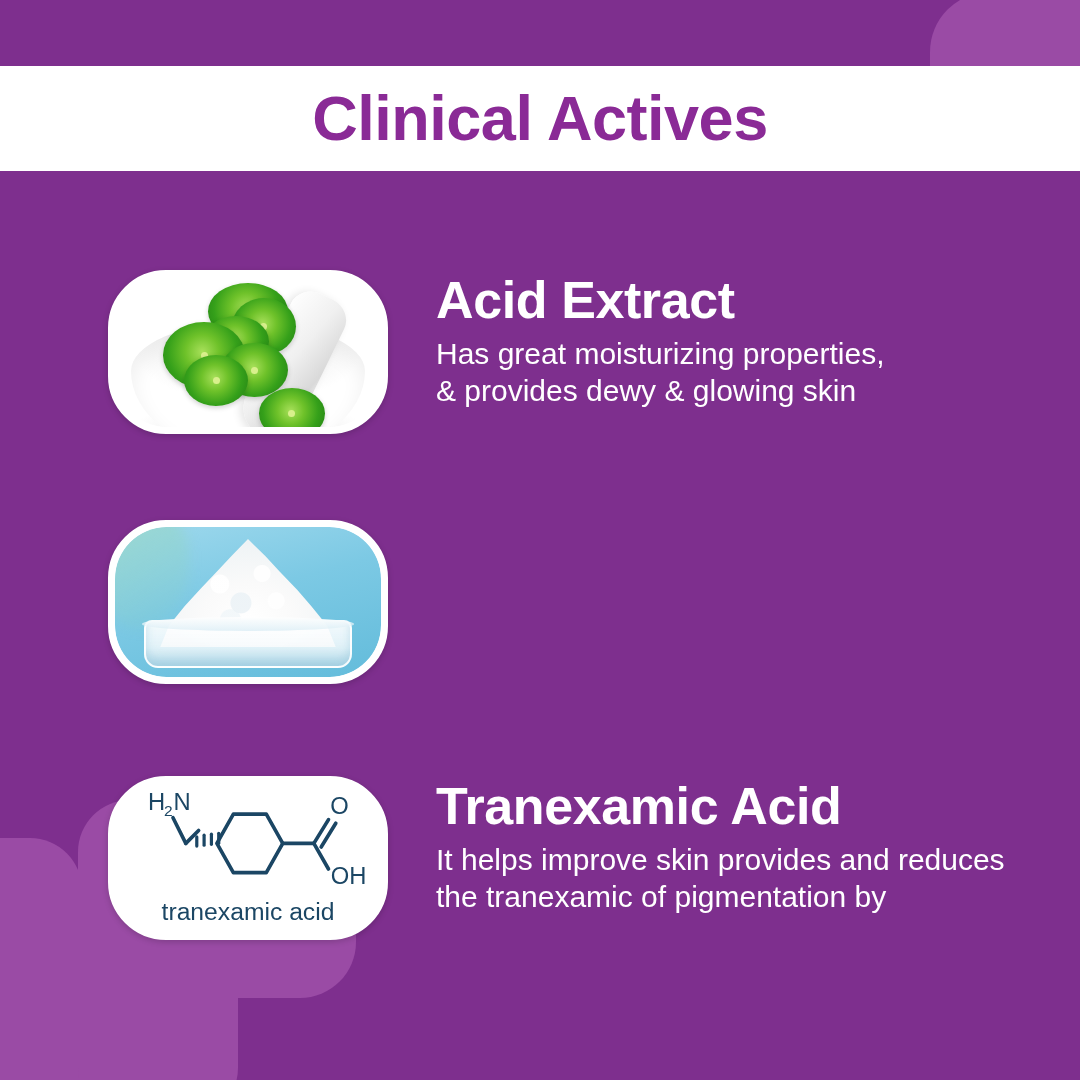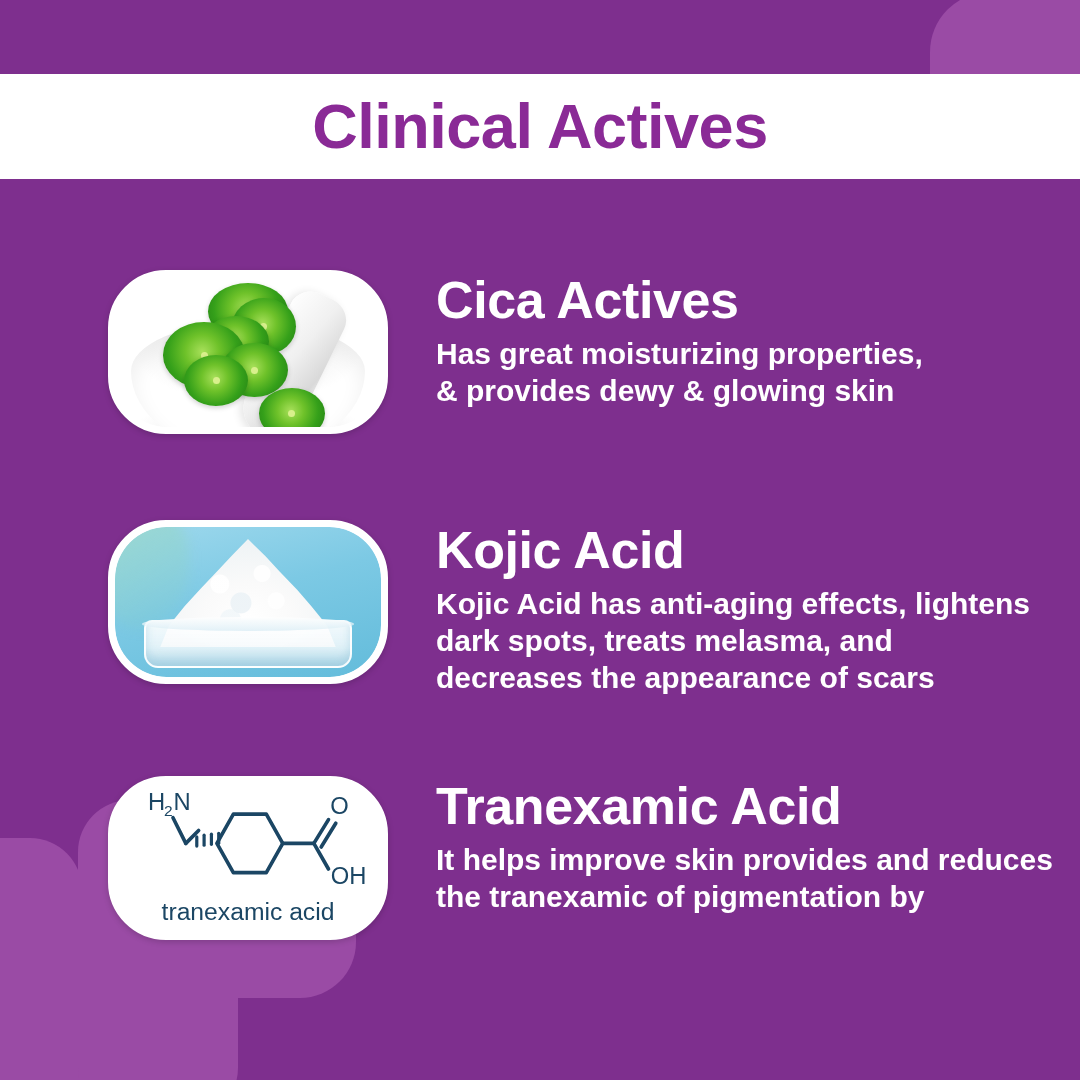--- a/index.html
+++ b/index.html
@@ -35,21 +35,21 @@
   .bl-a { left:-78px;  top:838px;  width:160px; height:160px; border-radius:0 52px 52px 0; }
   .bl-b { left:78px;   top:800px;  width:160px; height:160px; border-radius:52px 52px 0 0; }
   .bl-c { left:-78px;  top:960px;  width:160px; height:160px; border-radius:0 0 52px 0; }
   .bl-d { left:78px;   top:960px;  width:160px; height:160px; border-radius:0 0 52px 52px; }
   .bl-e { left:238px;  top:880px;  width:118px; height:118px; border-radius:0 0 56px 0; }
   .bl-f { left:238px;  top:800px;  width:118px; height:90px;  border-radius:0 0 0 0; }
 
   
   .title-band {
     position:absolute;
-    left:0; top:74px;
+    left:0; top:66px;
     width:1080px; height:105px;
     background:#FFFFFF;
     display:flex;
     align-items:center;
     justify-content:center;
     z-index:5;
   }
   .title-text {
     color:#8A2A96;
     font-size:63px;
@@ -207,21 +207,21 @@
     color:#FFFFFF;
     font-size:52px;
     font-weight:bold;
     line-height:1.02;
     letter-spacing:-0.4px;
     white-space:nowrap;
   }
   .body {
     color:#FFFFFF;
     font-size:30px;
-    font-weight:bold;
+    font-weight:normal;
     line-height:1.24;
     margin-top:8px;
   }
   .body span { display:block; white-space:nowrap; }
 </style>
 </head>
 <body>
 
 <div id="page">
 
@@ -255,47 +255,39 @@
             <div class="leaf lf4"></div>
             <div class="leaf lf3"></div>
             <div class="leaf lf1"></div>
             <div class="leaf lf5"></div>
             <div class="leaf lf6"></div>
             <div class="leaf lf7"></div>
           </div>
         </div>
       </div>
       <div class="text-col">
-        <div class="heading">Cica Actives</div>
+        <div class="heading">Acid Extract</div>
         <div class="body">
           <span>Has great moisturizing properties,</span>
           <span>&amp; provides dewy &amp; glowing skin</span>
         </div>
       </div>
     </div>
 
     <div class="row row-2">
       <div class="thumb-wrap">
         <div class="thumb">
           <div class="thumb-inner">
             <div class="kojic-bg"></div>
             <div class="kojic-blur"></div>
             <div class="powder-mound"></div>
             <div class="powder-tex"></div>
             <div class="dish"></div>
             <div class="dish-rim"></div>
           </div>
-        </div>
-      </div>
-      <div class="text-col">
-        <div class="heading">Kojic Acid</div>
-        <div class="body">
-          <span>Kojic Acid has anti-aging effects, lightens</span>
-          <span>dark spots, treats melasma, and</span>
-          <span>decreases the appearance of scars</span>
         </div>
       </div>
     </div>
 
     <div class="row row-3">
       <div class="thumb-wrap">
         <div class="thumb">
           <div class="thumb-inner">
             <div class="chem-bg"></div>
             <svg class="chem-svg" viewBox="0 0 280 164">

